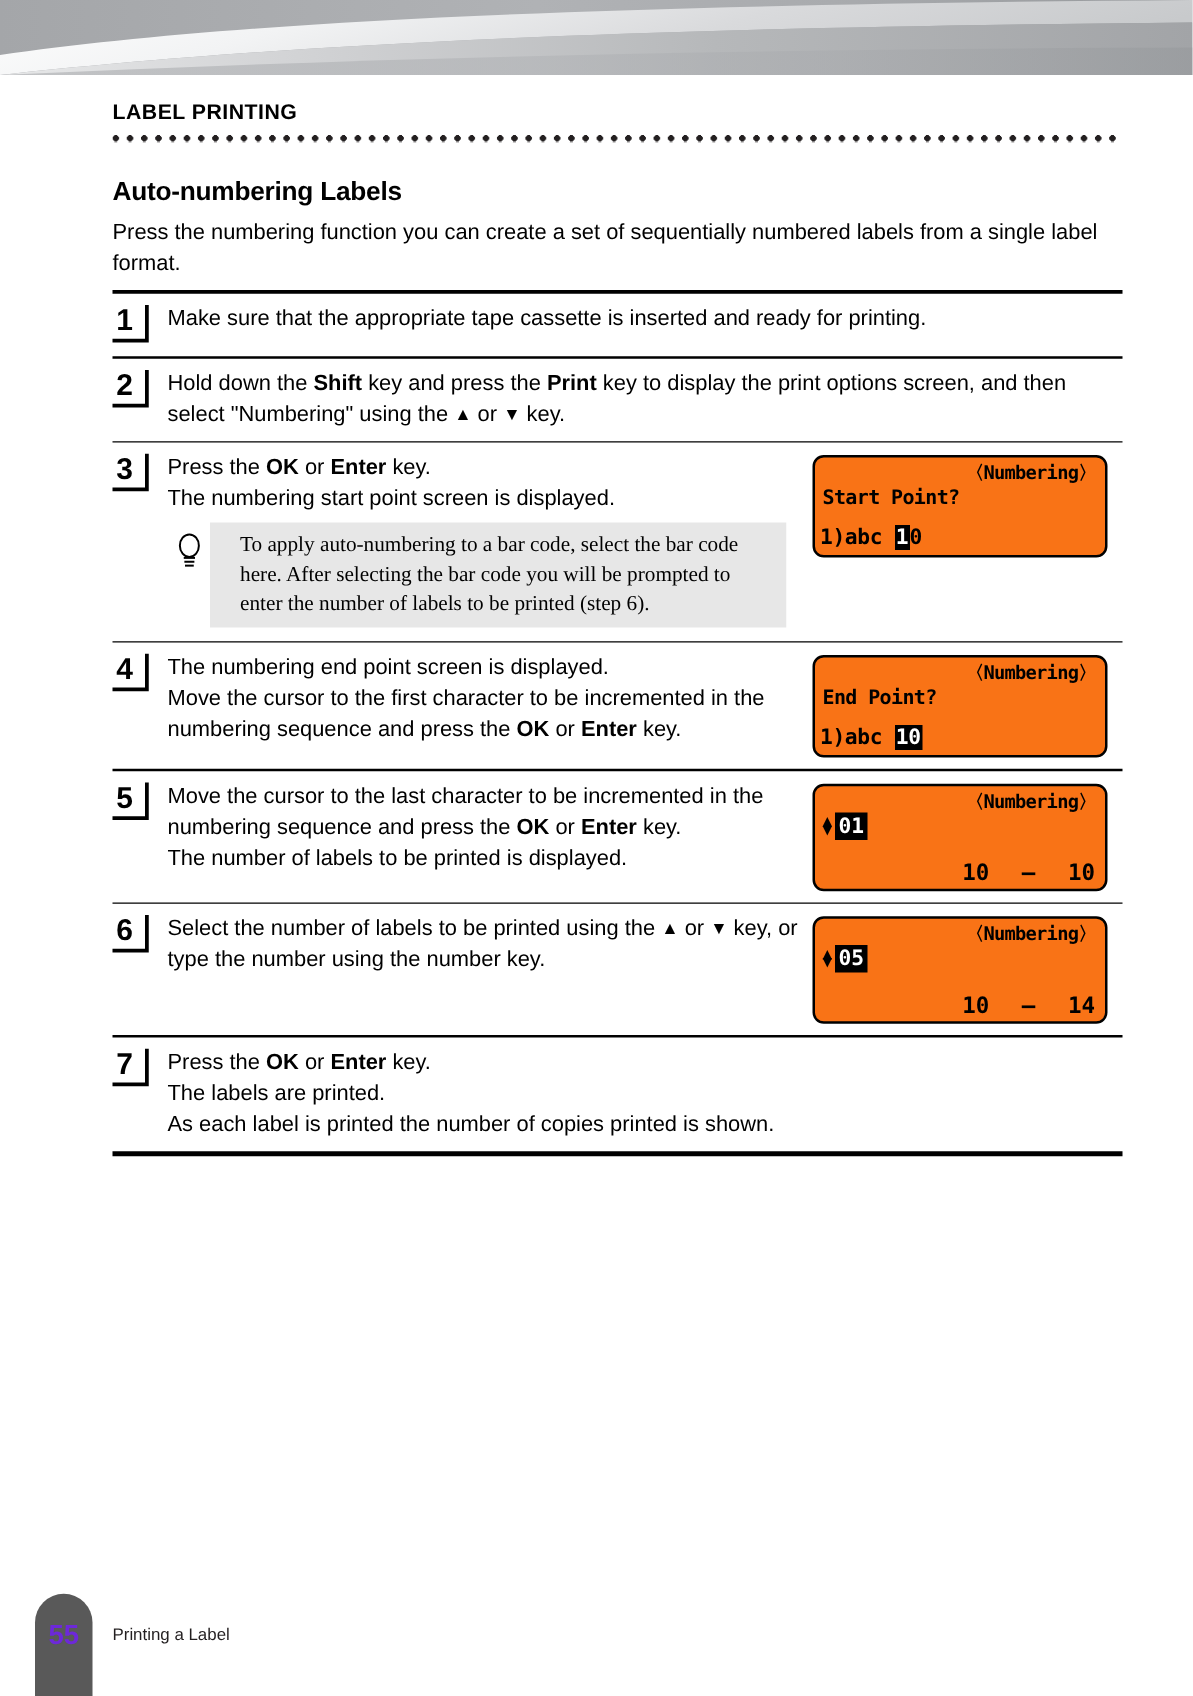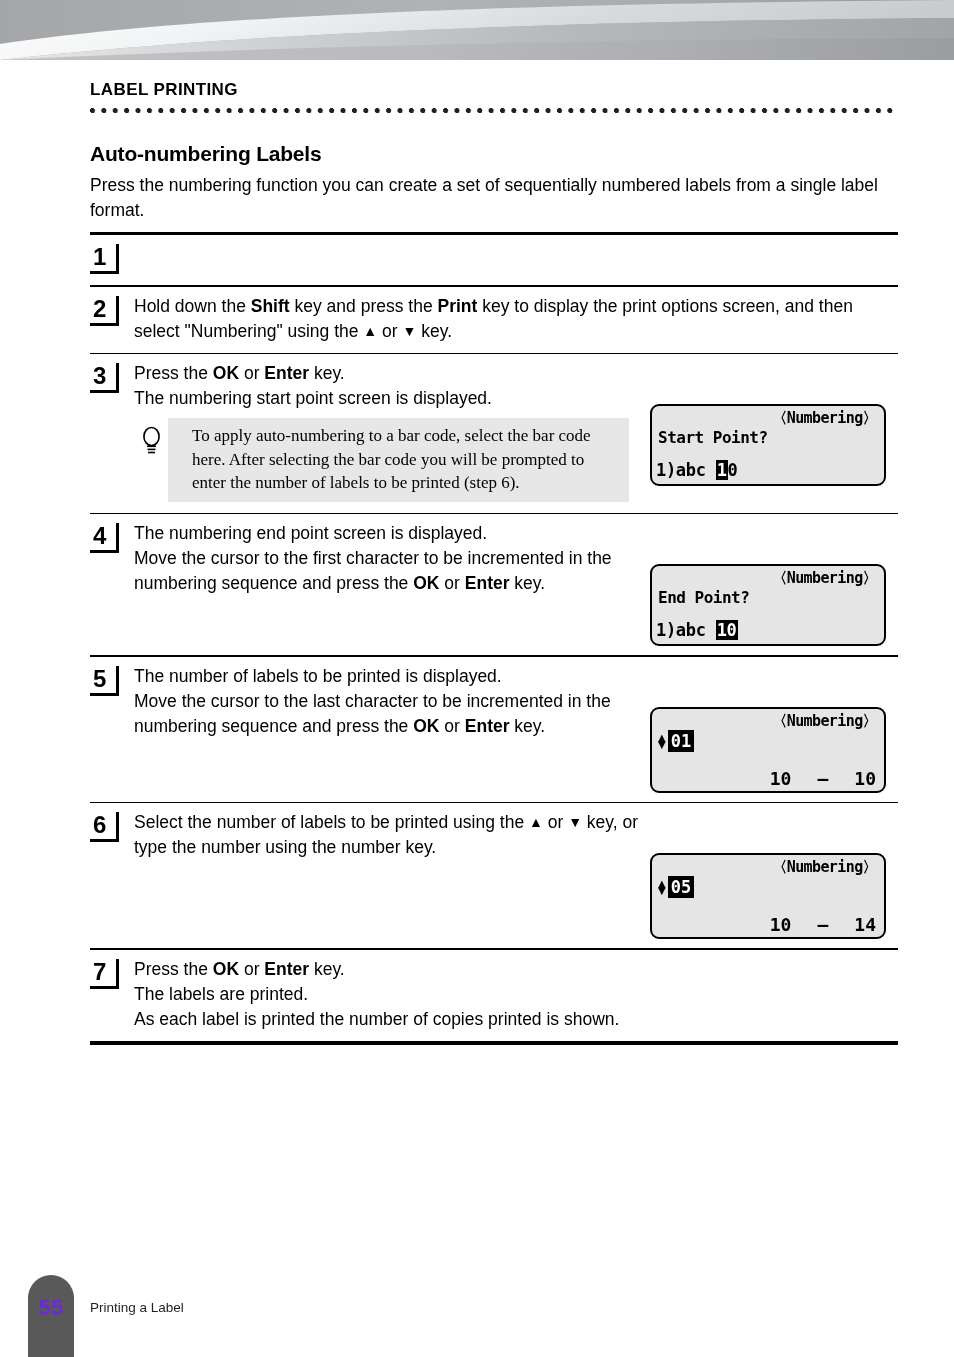--- a/index.html
+++ b/index.html
@@ -177,27 +177,26 @@
     line-height: 23.5px;
     padding: 6px 9px 7px 9px;
   }
   .tip-text.w1 { width: 428px; padding-left: 24px; }
   .tip-text.w2 { width: 420px; }
 
   
   .lcd {
     border: 2.5px solid #000;
     border-radius: 9px;
-    background: #e5e5e5;
+    background: #f97316;
     width: 232px;
     height: 78px;
     position: relative;
     font-family: "DejaVu Sans Mono", monospace;
     overflow: hidden;
-    margin-top: 40px;
   }
   .lcd.tall { height: 82px; }
 
   .lcd .mode {
     position: absolute;
     right: 7px;
     top: 3px;
     font-size: 15px;
     font-weight: bold;
     letter-spacing: -0.6px;
@@ -335,20 +334,23 @@
     <div class="rule-top"></div>
 
     <div class="step step-pad">
       <div class="num-cell">
         <div class="num-box">
           <span class="digit">1</span>
           <span class="u-line"></span>
           <span class="v-line"></span>
         </div>
       </div>
+      <div class="body-cell">
+        <span>Make sure that the appropriate tape cassette is inserted and ready for printing.</span>
+      </div>
     </div>
 
     <div class="rule-mid"></div>
 
     <div class="step step-pad">
       <div class="num-cell">
         <div class="num-box">
           <span class="digit">2</span>
           <span class="u-line"></span>
           <span class="v-line"></span>
@@ -421,22 +423,22 @@
 
     <div class="step step-pad">
       <div class="num-cell">
         <div class="num-box">
           <span class="digit">5</span>
           <span class="u-line"></span>
           <span class="v-line"></span>
         </div>
       </div>
       <div class="body-cell narrow">
+        <div><span>Move the cursor to the last character to be incremented in the numbering sequence and press the </span><b>OK</b><span> or </span><b>Enter</b><span> key.</span></div>
         <div>The number of labels to be printed is displayed.</div>
-        <div><span>Move the cursor to the last character to be incremented in the numbering sequence and press the </span><b>OK</b><span> or </span><b>Enter</b><span> key.</span></div>
       </div>
       <div class="lcd-cell">
         <div class="lcd tall">
           <div class="mode">〈Numbering〉</div>
           <div class="counter-box">
             <span class="arrows">
                 <span>▲</span>
                 <span>▼</span>
               </span>
             <span class="count-val">01</span>

